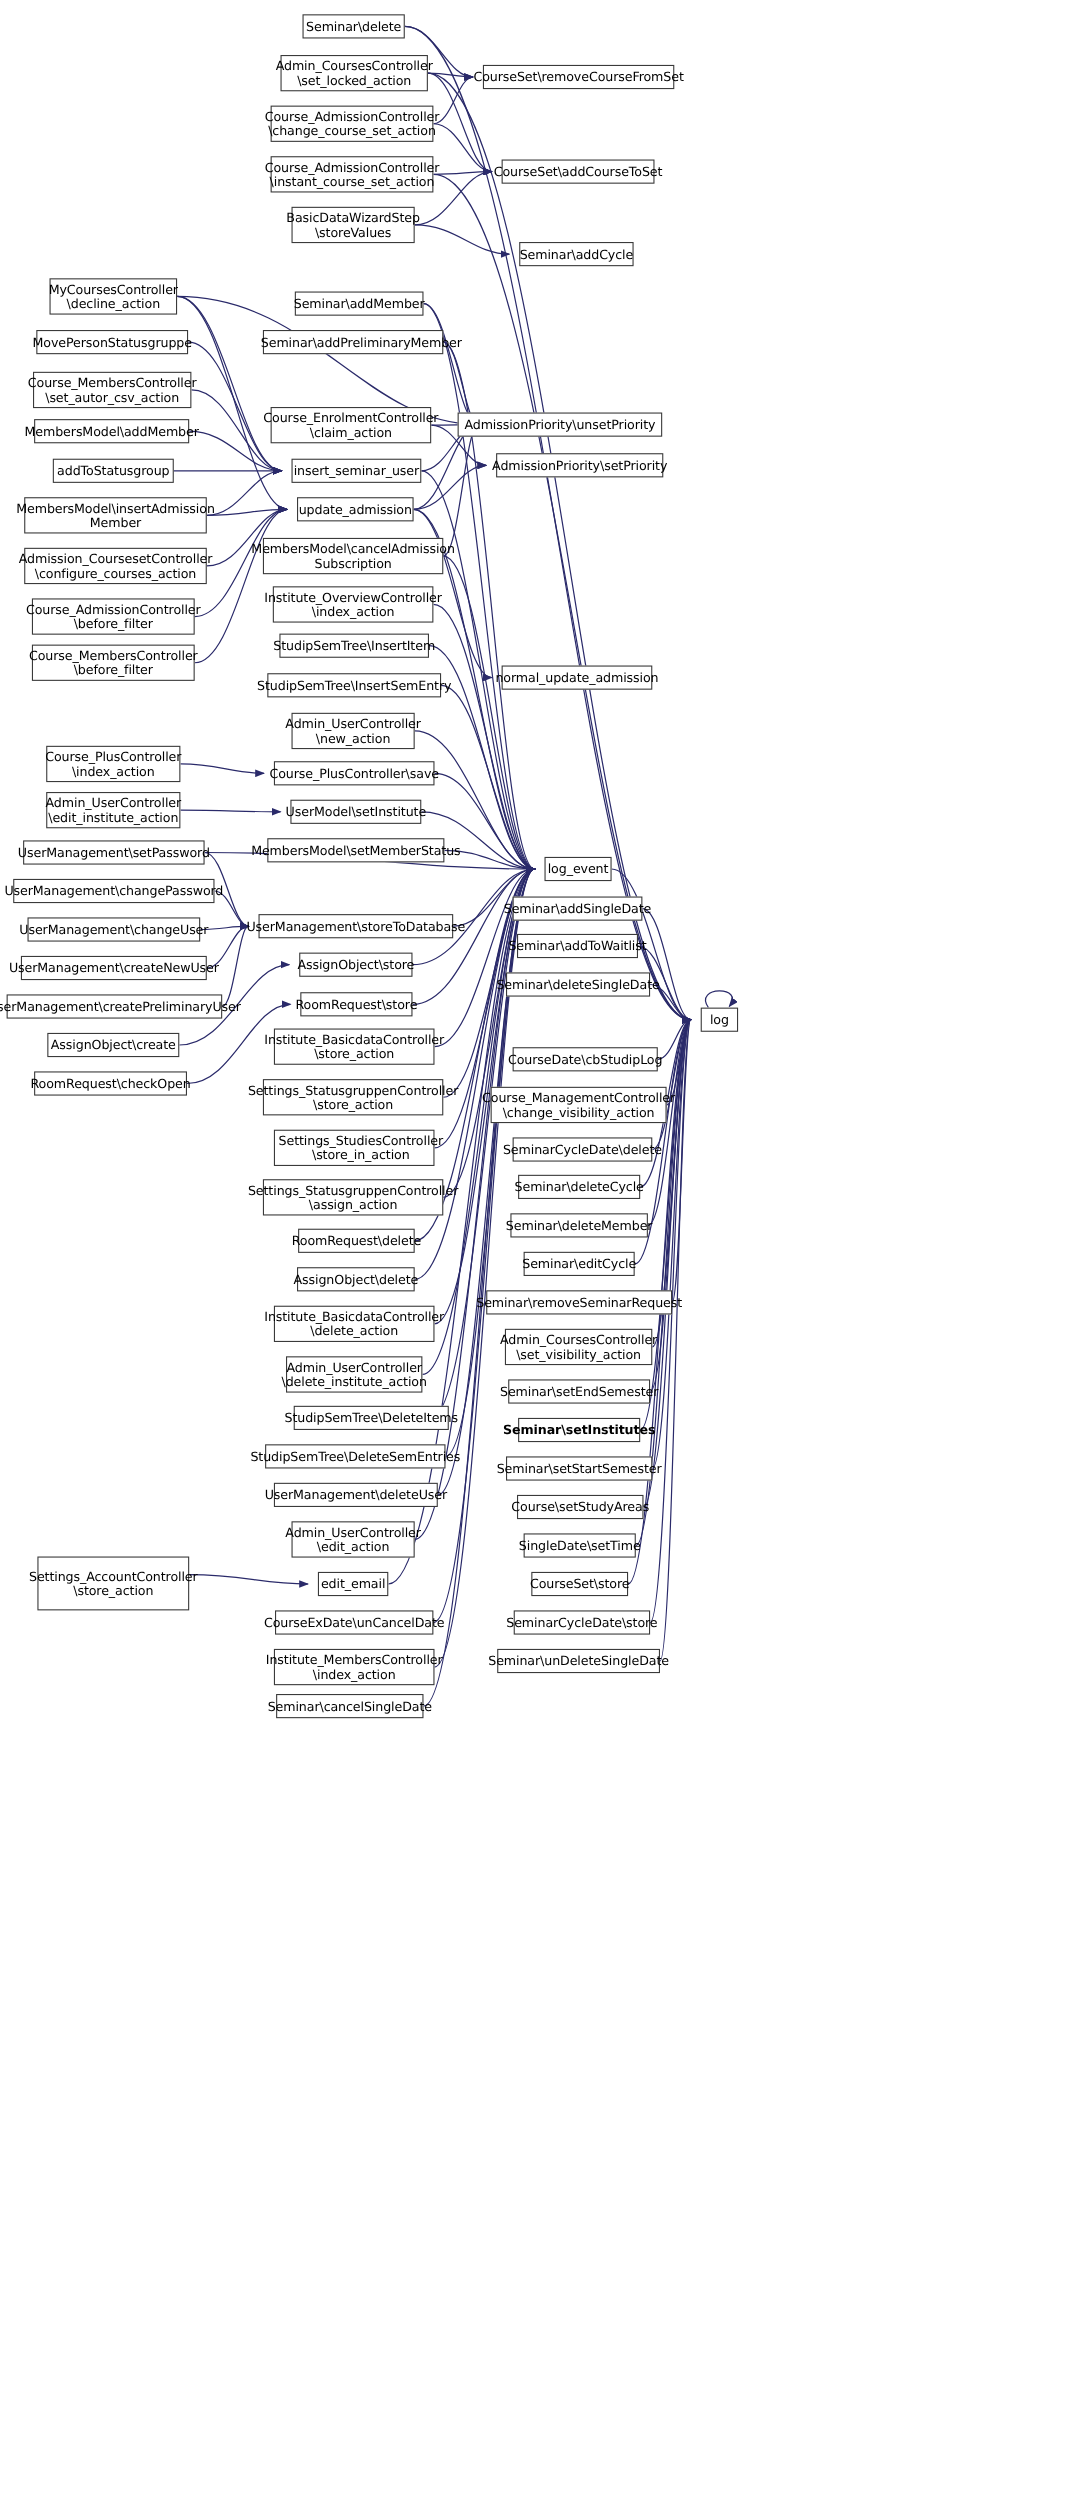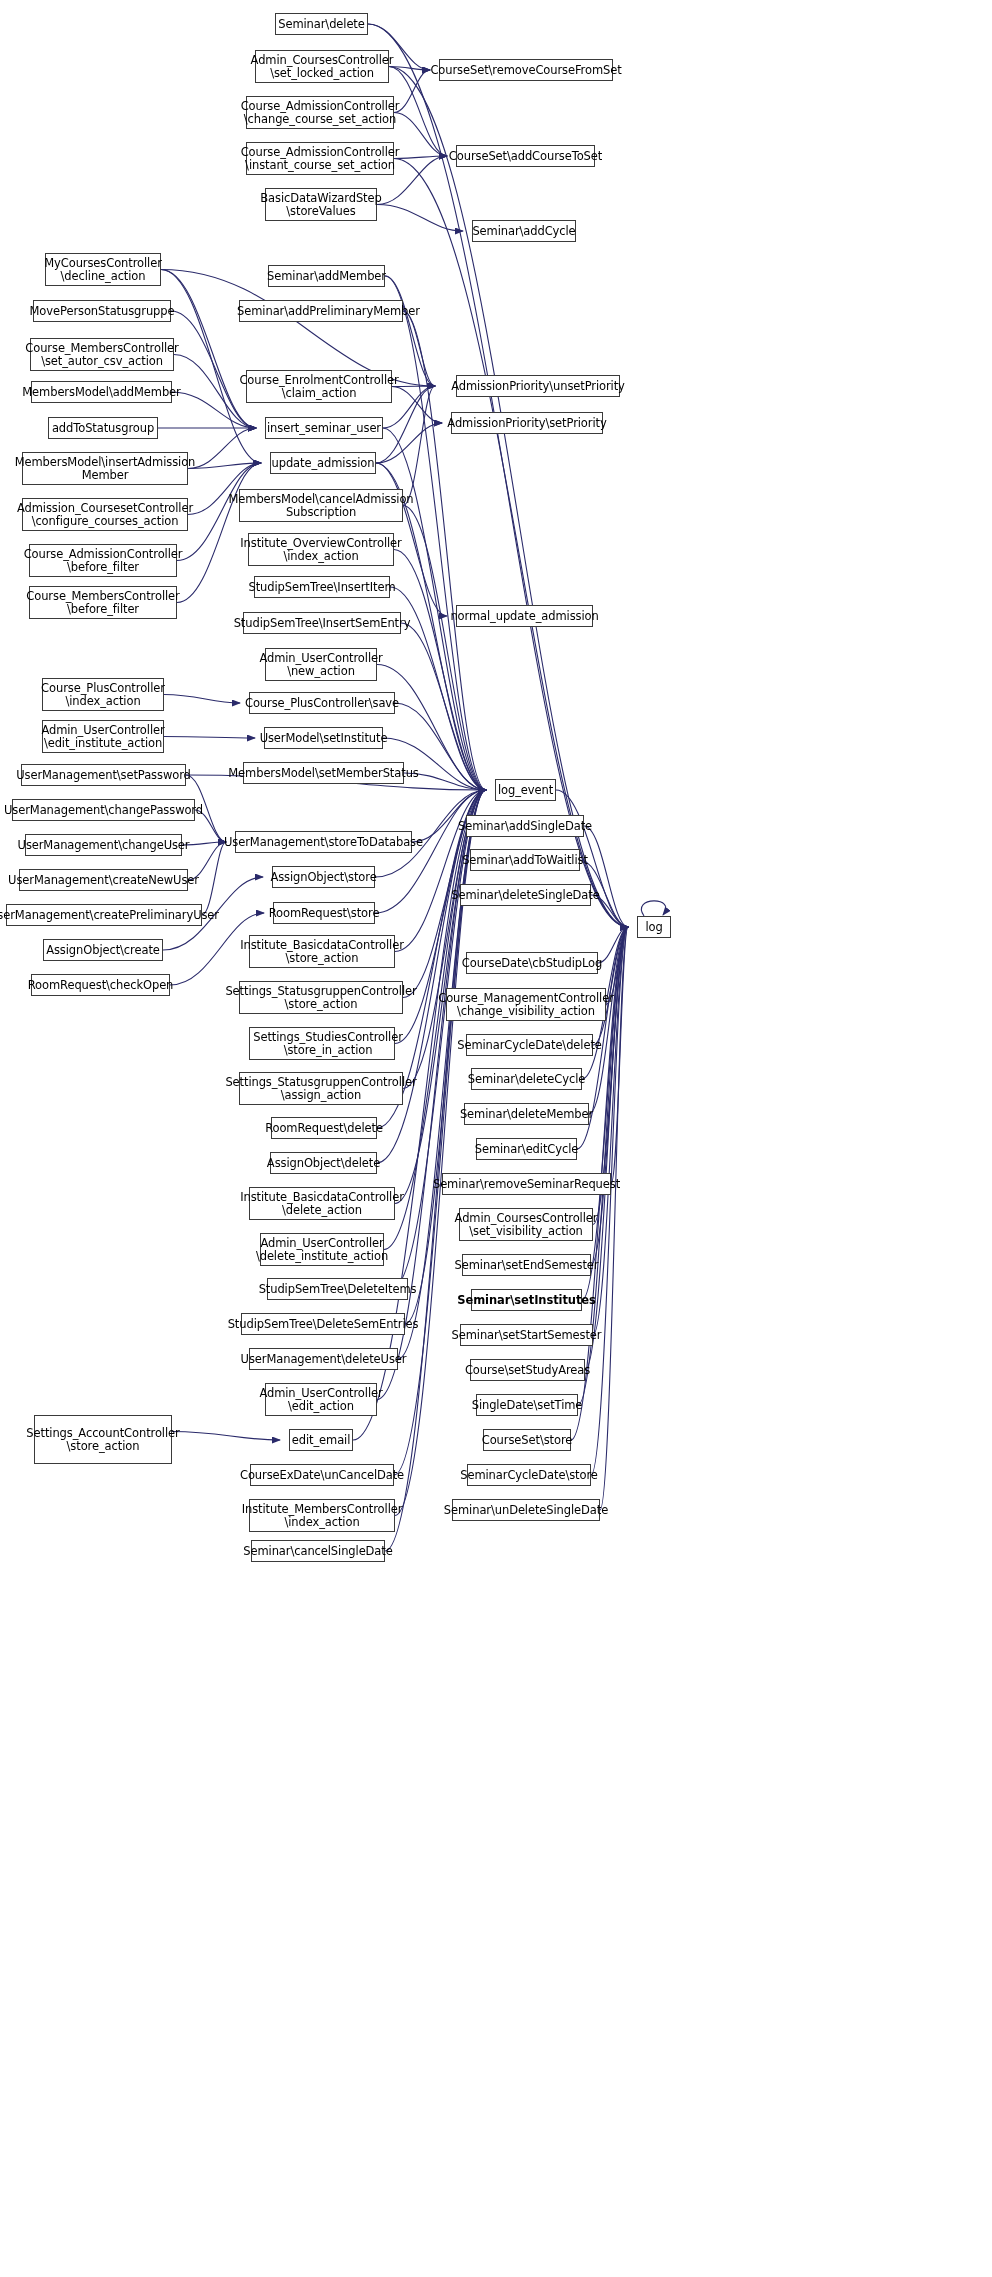--- a/index.html
+++ b/index.html
@@ -146,21 +146,21 @@
       <div class="node" style="left: 472px; top: 220px; width: 104px; height: 22px;">Seminar\addCycle</div>
       <div class="node" style="left: 45px; top: 253px; width: 116px; height: 33px;">MyCoursesController
 \decline_action</div>
       <div class="node" style="left: 268px; top: 265px; width: 117px; height: 22px;">Seminar\addMember</div>
       <div class="node" style="left: 33px; top: 300px; width: 138px; height: 22px;">MovePersonStatusgruppe</div>
       <div class="node" style="left: 239px; top: 300px; width: 164px; height: 22px; padding-left: 15px;">Seminar\addPreliminaryMember</div>
       <div class="node" style="left: 30px; top: 338px; width: 144px; height: 33px;">Course_MembersController
 \set_autor_csv_action</div>
       <div class="node" style="left: 246px; top: 370px; width: 146px; height: 33px;">Course_EnrolmentController
 \claim_action</div>
-      <div class="node" style="left: 456px; top: 375px; width: 164px; height: 22px;">AdmissionPriority\unsetPriority</div>
+      <div class="node" style="left: 416px; top: 375px; width: 186px; height: 22px;">AdmissionPriority\unsetPriority</div>
       <div class="node" style="left: 31px; top: 381px; width: 141px; height: 22px;">MembersModel\addMember</div>
       <div class="node" style="left: 451px; top: 412px; width: 152px; height: 22px;">AdmissionPriority\setPriority</div>
       <div class="node" style="left: 48px; top: 417px; width: 110px; height: 22px;">addToStatusgroup</div>
       <div class="node" style="left: 265px; top: 417px; width: 118px; height: 22px;">insert_seminar_user</div>
       <div class="node" style="left: 270px; top: 452px; width: 106px; height: 22px;">update_admission</div>
       <div class="node" style="left: 22px; top: 452px; width: 166px; height: 33px;">MembersModel\insertAdmission
 Member</div>
       <div class="node" style="left: 239px; top: 489px; width: 164px; height: 33px;">MembersModel\cancelAdmission
 Subscription</div>
       <div class="node" style="left: 22px; top: 498px; width: 166px; height: 33px;">Admission_CoursesetController

